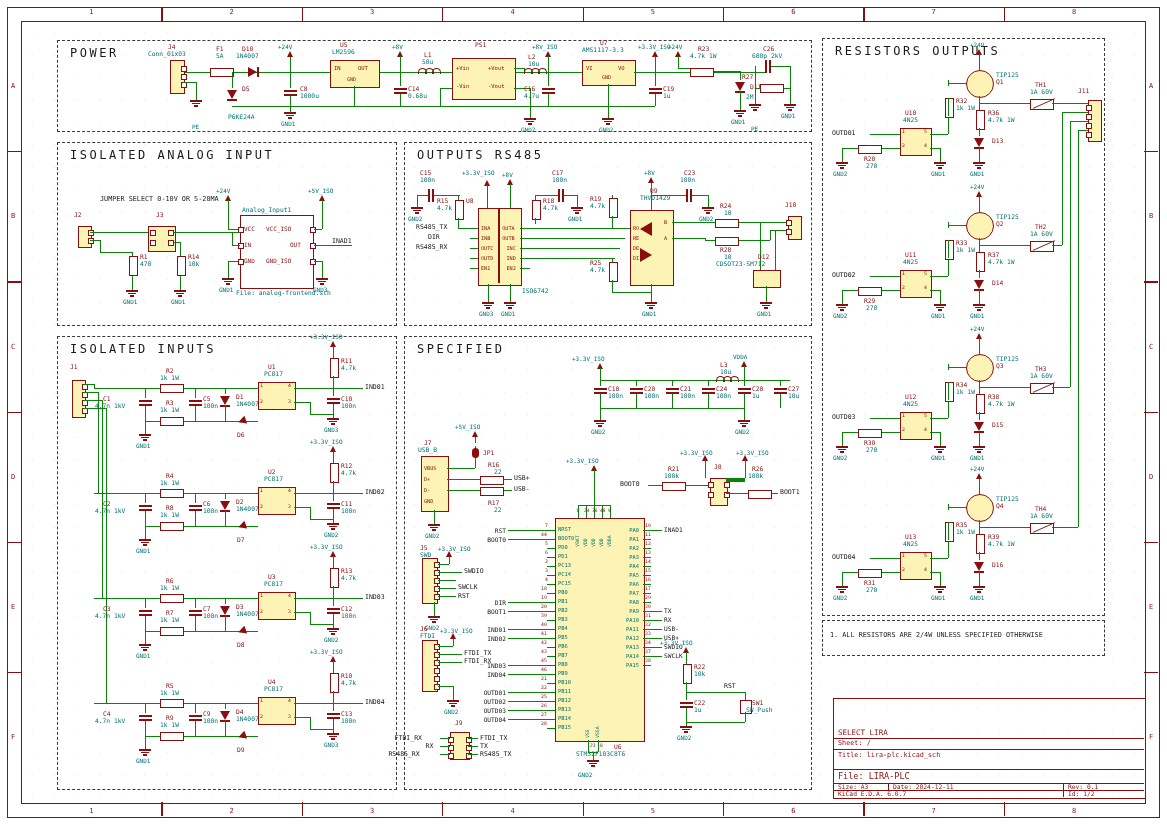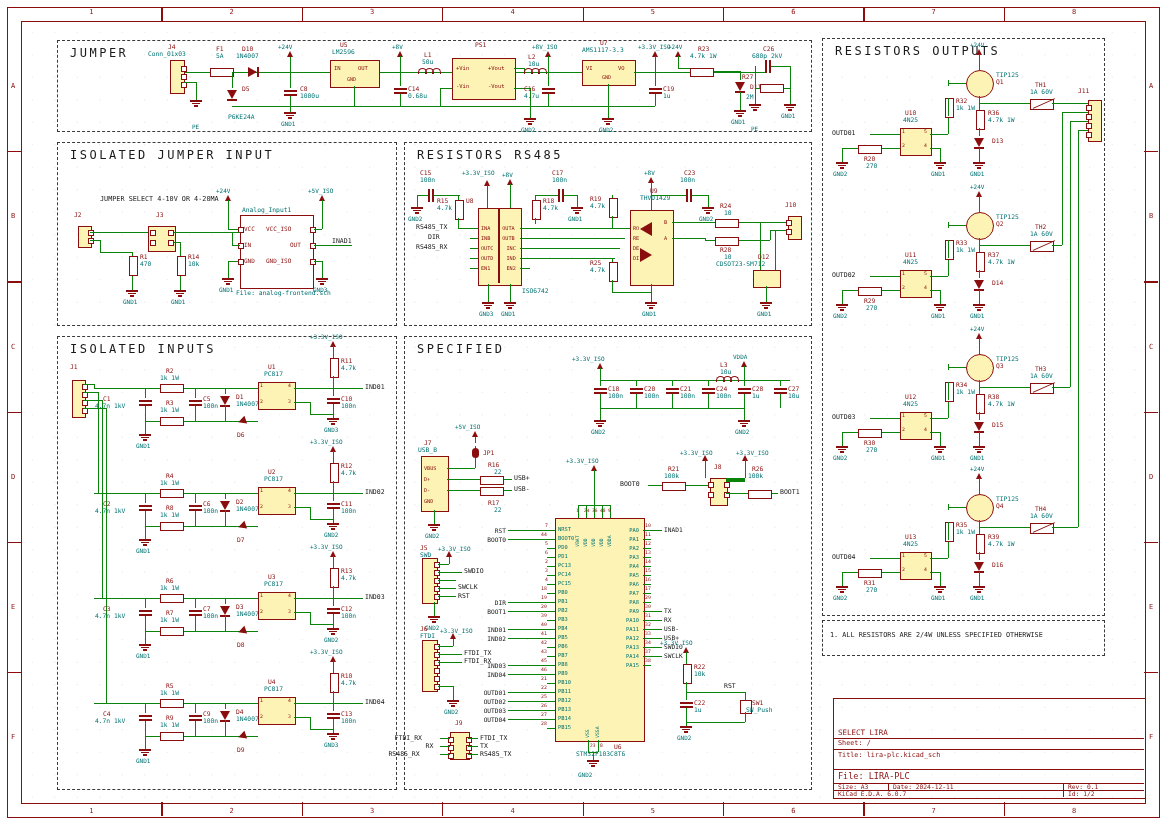--- a/index.html
+++ b/index.html
@@ -24,29 +24,29 @@
   <div class="frame" style="left:21px;top:21px;width:1123px;height:781px;"></div>
 
   <div class="dashbox" style="left:57px;top:40px;width:753px;height:90px;"></div>
   <div class="dashbox" style="left:57px;top:142px;width:338px;height:182px;"></div>
   <div class="dashbox" style="left:404px;top:142px;width:406px;height:182px;"></div>
   <div class="dashbox" style="left:57px;top:336px;width:338px;height:452px;"></div>
   <div class="dashbox" style="left:404px;top:336px;width:406px;height:452px;"></div>
   <div class="dashbox" style="left:822px;top:38px;width:281px;height:576px;"></div>
   <div class="dashbox" style="left:822px;top:620px;width:281px;height:34px;"></div>
 
-  <div class="stitle" style="left:70px;top:46px;">JUMPER</div>
-  <div class="stitle" style="left:70px;top:148px;">ISOLATED JUMPER INPUT</div>
-  <div class="stitle" style="left:417px;top:148px;">RESISTORS RS485</div>
+  <div class="stitle" style="left:70px;top:46px;">POWER</div>
+  <div class="stitle" style="left:70px;top:148px;">ISOLATED ANALOG INPUT</div>
+  <div class="stitle" style="left:417px;top:148px;">OUTPUTS RS485</div>
   <div class="stitle" style="left:70px;top:342px;">ISOLATED INPUTS</div>
   <div class="stitle" style="left:417px;top:342px;">SPECIFIED</div>
   <div class="stitle" style="left:835px;top:44px;">RESISTORS OUTPUTS</div>
 
   <div class="t" style="left:830px;top:632px;font-size:6.8px;color:#1a1a1a;">1. ALL RESISTORS ARE 2/4W UNLESS SPECIFIED OTHERWISE</div>
-  <div class="t" style="left:100px;top:196px;font-size:6.8px;color:#1a1a1a;">JUMPER SELECT 4-10V OR 4-20MA</div>
+  <div class="t" style="left:100px;top:196px;font-size:6.8px;color:#1a1a1a;">JUMPER SELECT 0-10V OR 5-20MA</div>
 
   <div class="frame" style="left:833px;top:698px;width:311px;height:99px;"></div>
   <div class="tb-line" style="left:833px;top:738px;width:311px;height:1px;"></div>
   <div class="tb-line" style="left:833px;top:749px;width:311px;height:1px;"></div>
   <div class="tb-line" style="left:833px;top:769px;width:311px;height:1px;"></div>
   <div class="tb-line" style="left:833px;top:783px;width:311px;height:1px;"></div>
   <div class="tb-line" style="left:833px;top:790px;width:311px;height:1px;"></div>
   <div class="tb-line" style="left:888px;top:783px;width:1px;height:7px;"></div>
   <div class="tb-line" style="left:1063px;top:783px;width:1px;height:14px;"></div>
   <div class="t" style="left:838px;top:729px;font-size:7.5px;color:#8a0e0e;">SELECT LIRA</div>

